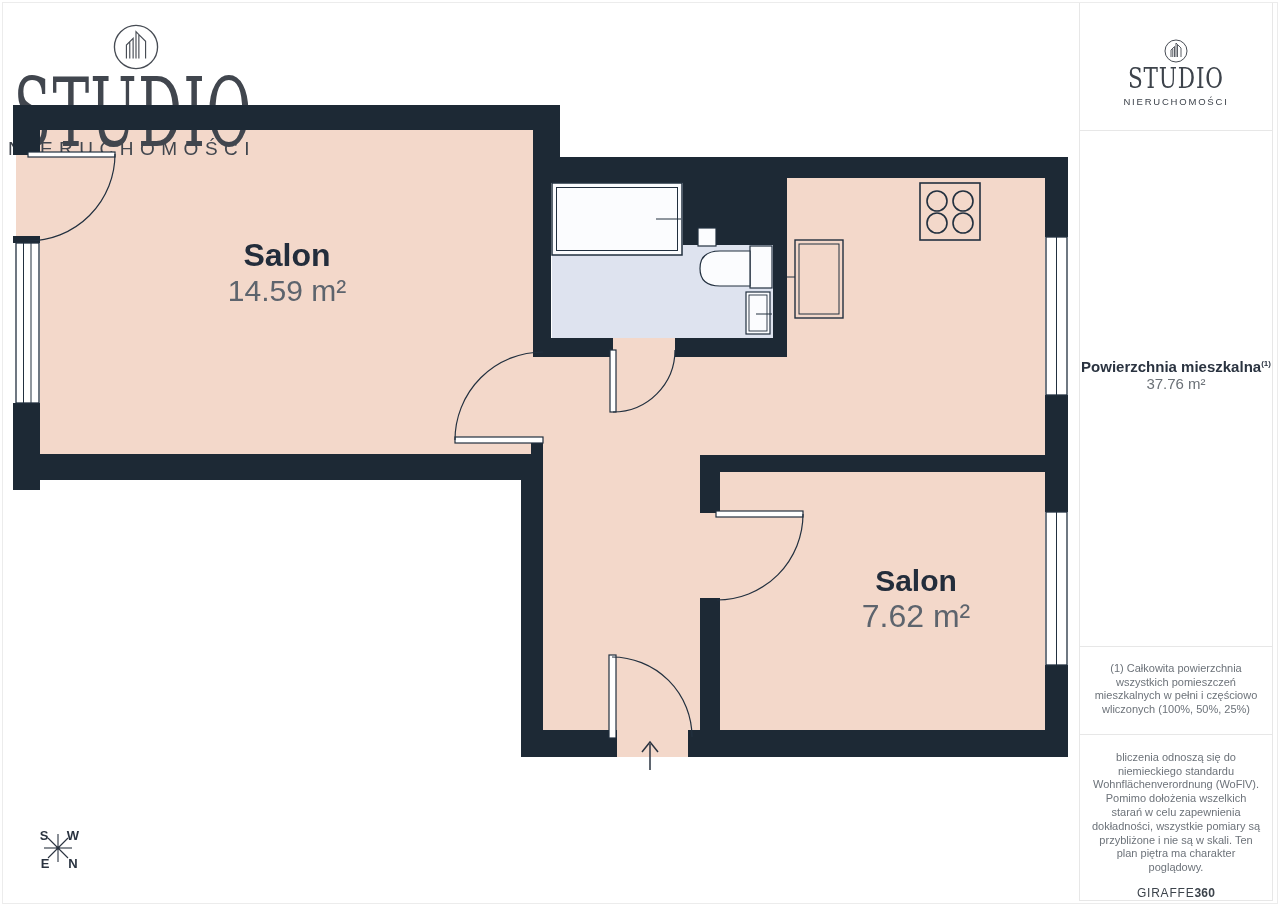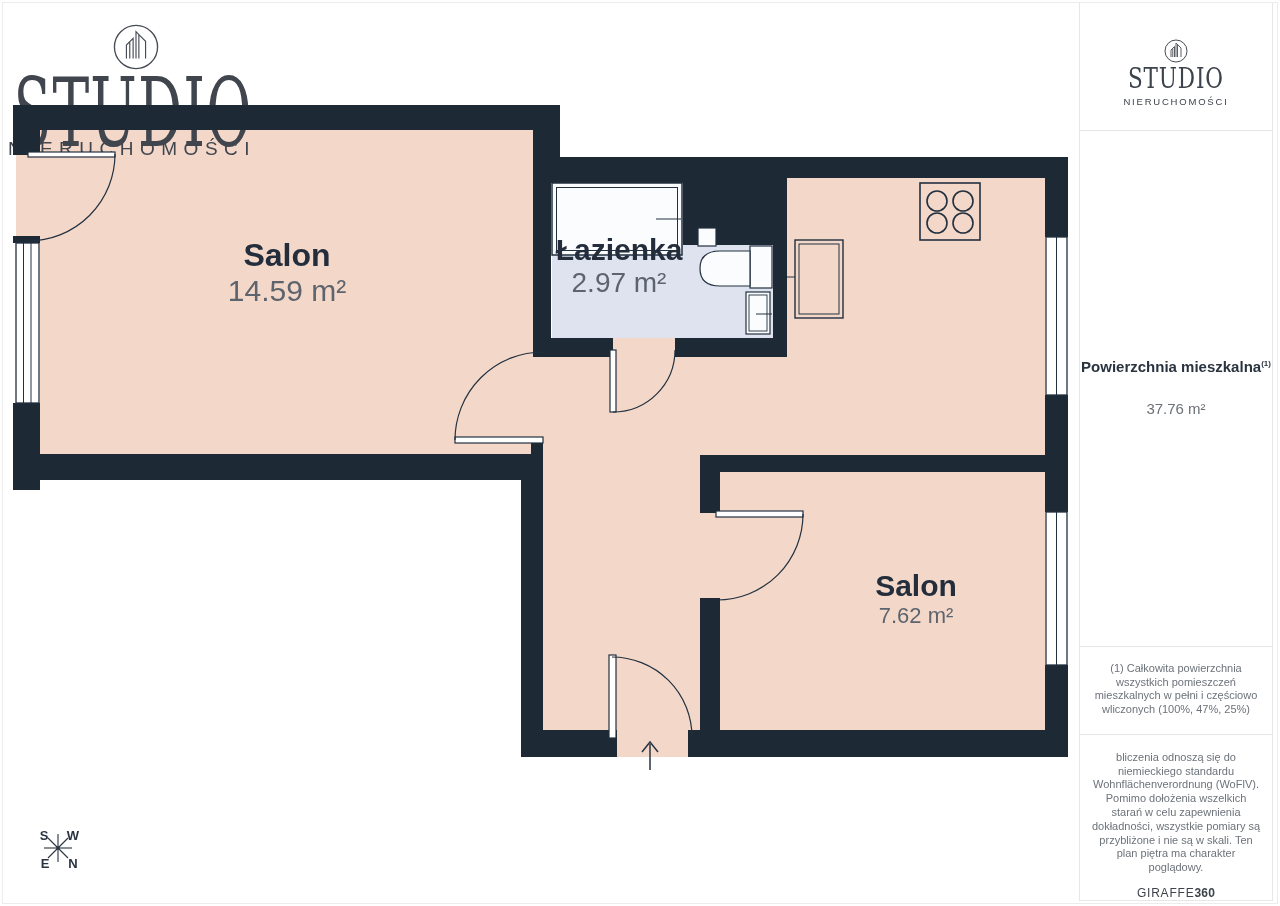--- a/index.html
+++ b/index.html
@@ -24,35 +24,35 @@
   .wm-sub { position:absolute; left:132px; top:138px; transform:translateX(-50%);
             font-size:19px; font-weight:500; color:#41464e; letter-spacing:6.5px; white-space:nowrap; }
 
   
   .room-label { position:absolute; transform:translate(-50%,-50%); text-align:center; white-space:nowrap; }
   .room-name  { font-weight:bold; color:#232d3b; }
   .room-area  { color:#5d646d; }
   #lbl-salon1 .room-name { font-size:32px; } #lbl-salon1 .room-area { font-size:30px; }
   #lbl-lazienka .room-name { font-size:30px; } #lbl-lazienka .room-area { font-size:28px; }
   #lbl-kuchnia .room-name { font-size:32px; } #lbl-kuchnia .room-area { font-size:30px; }
-  #lbl-salon2 .room-name { font-size:30px; } #lbl-salon2 .room-area { font-size:22px; }
+  #lbl-salon2 .room-name { font-size:30px; } #lbl-salon2 .room-area { font-size:32px; }
 
   
   #sidebar { position:absolute; left:1079px; top:2px; width:194px; height:899px;
              display:flex; flex-direction:column; z-index:6; background:#fff; }
   .sb-section { border:1px solid #e7e7e7; background:#fff; margin-top:-1px; position:relative; }
   .sb-logo { flex:0 0 129px; margin-top:0; display:flex; flex-direction:column; align-items:center; justify-content:flex-start; padding-top:36px; }
   .sb-logo-title { font-family:"DejaVu Serif", serif; font-size:27px; color:#3d434b;
                    transform:scaleX(0.8); letter-spacing:1px; line-height:1; margin-top:2px; }
   .sb-logo-sub { font-size:9.5px; color:#3d434b; letter-spacing:1.8px; margin-top:4px; }
   .sb-main { flex:1 1 auto; }
   .sb-summary { position:absolute; left:0; right:0; top:227px; text-align:center; }
   .sb-summary-title { font-size:15px; font-weight:bold; color:#2a3340; }
   .sb-summary-title sup { font-size:8px; }
-  .sb-summary-value { font-size:15px; color:#6b7177; margin-top:25px; }
+  .sb-summary-value { font-size:15px; color:#6b7177; margin-top:0; }
   .sb-note1 { flex:0 0 89px; padding:15px 12px 0 12px; }
   .sb-note2 { flex:0 0 162px; padding:16px 10px 0 10px; }
   .sb-note { font-size:11px; line-height:13.8px; color:#6d737a; text-align:center; }
   .sb-brand { text-align:center; margin-top:11px; font-size:12px; color:#3c434b; letter-spacing:0.8px; }
   .sb-brand .b { font-weight:bold; letter-spacing:0.2px; }
 </style>
 </head>
 <body>
 
 <div id="page">
@@ -198,24 +198,20 @@
       <text x="45" y="868">E</text>
       <text x="73" y="868">N</text>
     </g>
   </svg>
 
   <div id="labels">
     <div id="lbl-salon1" class="room-label" style="left:287px; top:272px;">
       <div class="room-name">Salon</div>
       <div class="room-area">14.59 m²</div>
     </div>
-    <div id="lbl-lazienka" class="room-label" style="left:619px; top:266px;">
-      <div class="room-name">Łazienka</div>
-      <div class="room-area">2.97 m²</div>
-    </div>
     <div id="lbl-salon2" class="room-label" style="left:916px; top:599px;">
       <div class="room-name">Salon</div>
       <div class="room-area">7.62 m²</div>
     </div>
   </div>
 
   <div id="sidebar">
     <div class="sb-section sb-logo">
       <svg width="24" height="24" viewBox="0 0 48 48">
         <circle cx="24" cy="24" r="22" fill="none" stroke="#474c54" stroke-width="2"></circle>
@@ -226,21 +222,21 @@
     </div>
 
     <div class="sb-section sb-main">
       <div class="sb-summary">
         <div class="sb-summary-title"><span>Powierzchnia mieszkalna</span><sup>(1)</sup></div>
         <div class="sb-summary-value">37.76 m²</div>
       </div>
     </div>
 
     <div class="sb-section sb-note1">
-      <div class="sb-note">(1) Całkowita powierzchnia wszystkich pomieszczeń mieszkalnych w pełni i częściowo wliczonych (100%, 47%, 25%)</div>
+      <div class="sb-note">(1) Całkowita powierzchnia wszystkich pomieszczeń mieszkalnych w pełni i częściowo wliczonych (100%, 50%, 25%)</div>
     </div>
 
     <div class="sb-section sb-note2">
       <div class="sb-note">bliczenia odnoszą się do niemieckiego standardu Wohnflächenverordnung (WoFlV). Pomimo dołożenia wszelkich starań w celu zapewnienia dokładności, wszystkie pomiary są przybliżone i nie są w skali. Ten plan piętra ma charakter poglądowy.</div>
       <div class="sb-brand"><span>GIRAFFE</span><span class="b">360</span></div>
     </div>
   </div>
 
   <div class="page-border"></div>
 </div>

